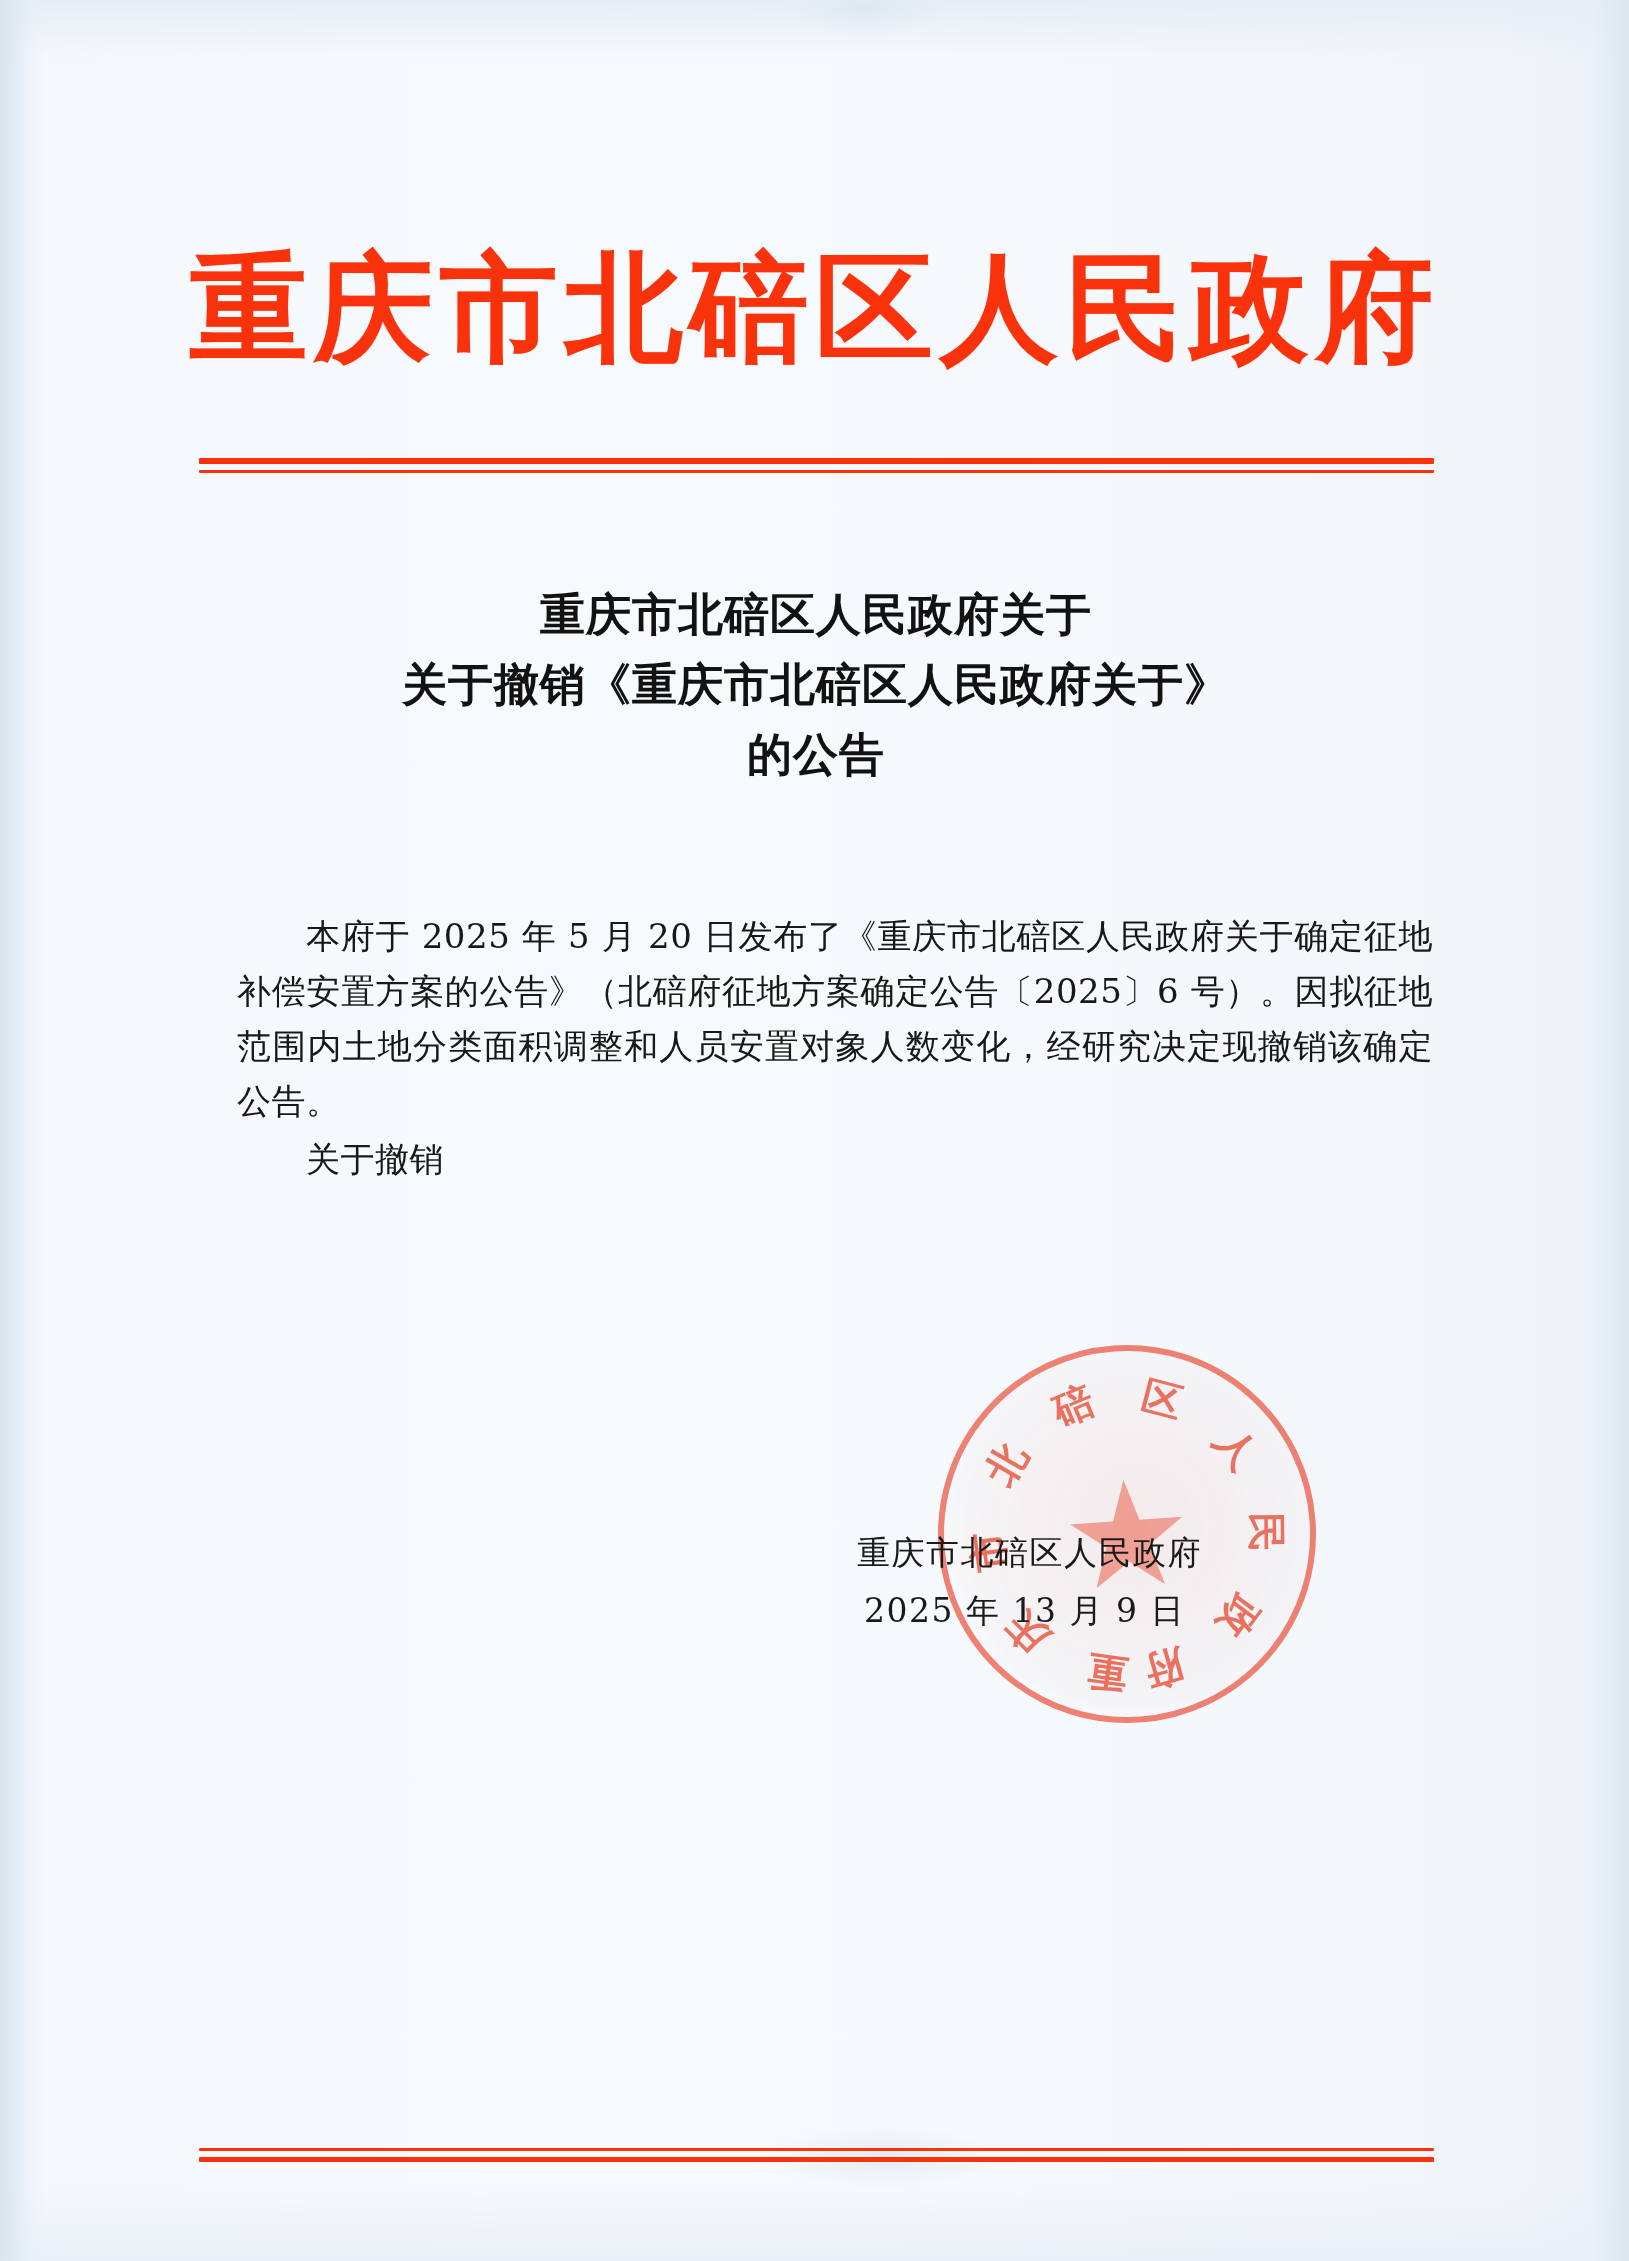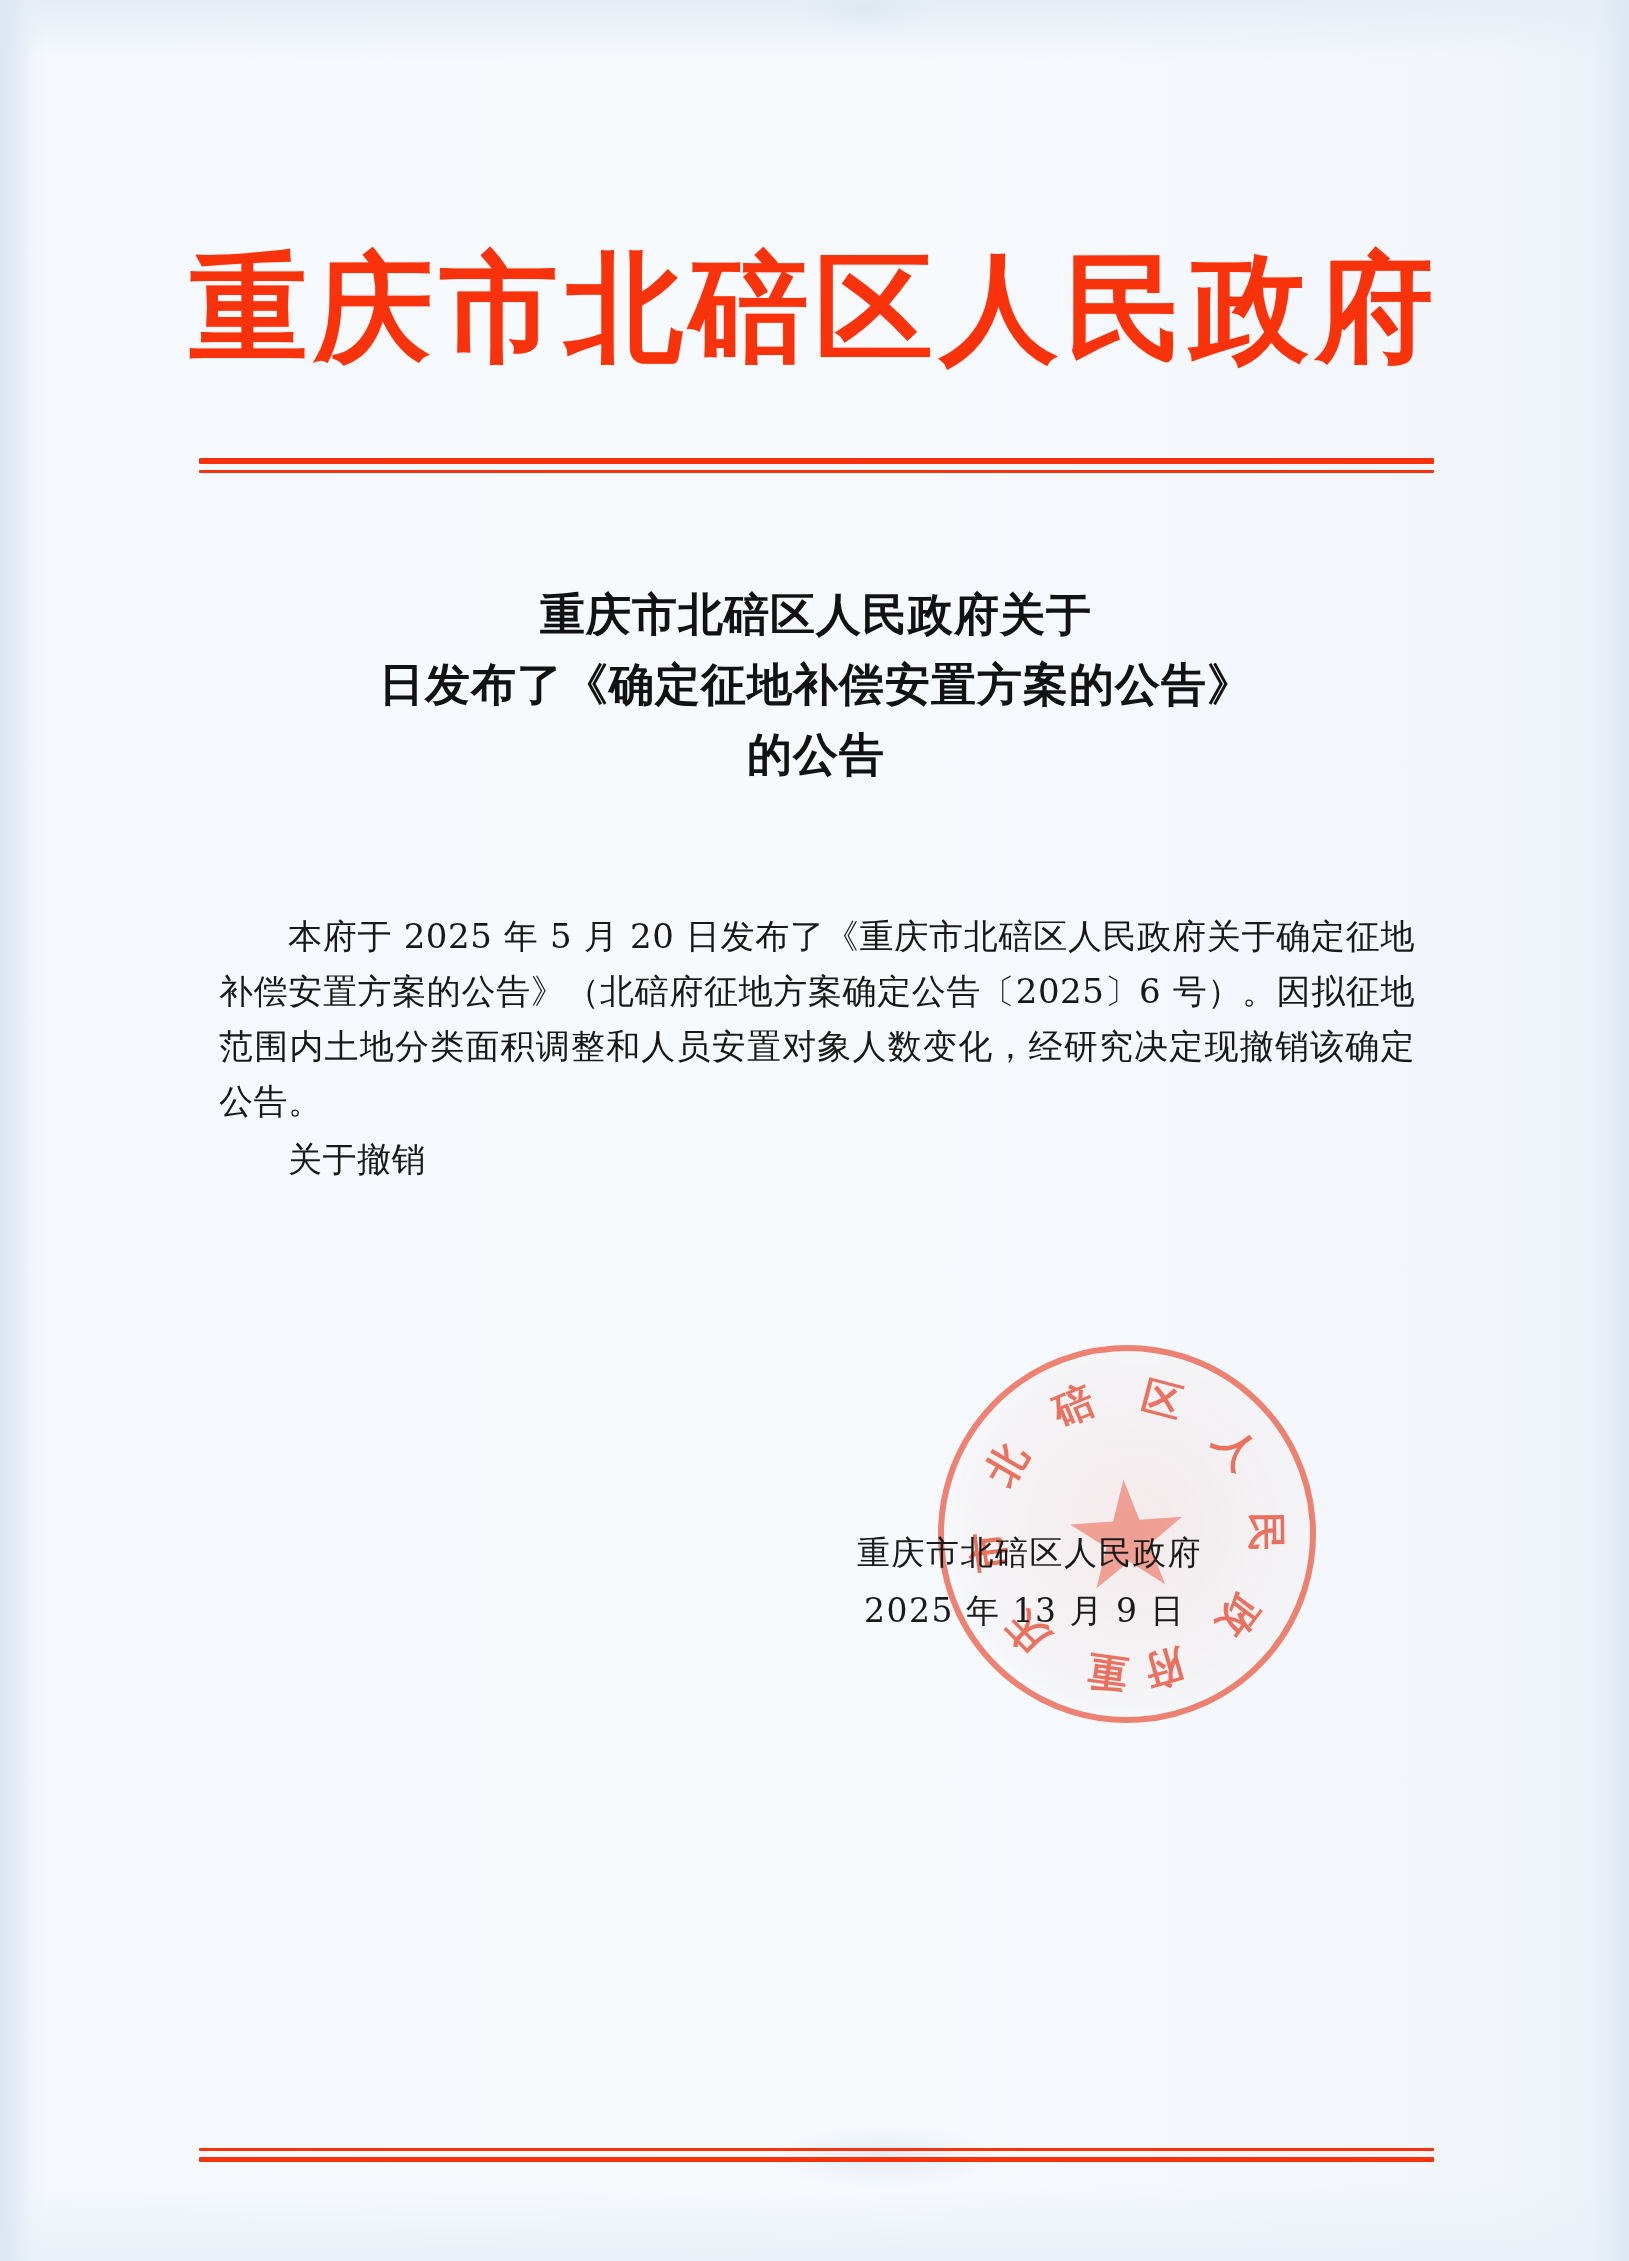--- a/index.html
+++ b/index.html
@@ -113,21 +113,21 @@
     font-weight: 700;
     font-size: 45px;
     line-height: 1.55;
     letter-spacing: 1px;
   }
   .doc-title div { white-space: nowrap; }
 
   
   .body-text {
     position: absolute;
-    left: 219px;
+    left: 237px;
     top: 867px;
     width: 1196px;
     font-family: "DejaVu Serif", "Liberation Serif", serif;
     font-size: 34px;
     line-height: 1.62;
     color: #181818;
     text-align: justify;
     letter-spacing: 0.5px;
   }
   .body-text p {
@@ -247,21 +247,21 @@
       <div class="masthead-title">重庆市北碚区人民政府</div>
     </div>
 
     <div class="masthead-rules">
       <div class="rule-thick"></div>
       <div class="rule-thin"></div>
     </div>
 
     <div class="doc-title">
       <div>重庆市北碚区人民政府关于</div>
-      <div>日发布了《确定征地补偿安置方案的公告》</div>
+      <div>关于撤销《重庆市北碚区人民政府关于》</div>
       <div>的公告</div>
     </div>
 
     <div class="body-text">
       <p>本府于 2025 年 5 月 20 日发布了《重庆市北碚区人民政府关于确定征地补偿安置方案的公告》（北碚府征地方案确定公告〔2025〕6 号）。因拟征地范围内土地分类面积调整和人员安置对象人数变化，经研究决定现撤销该确定公告。</p>
       <p>关于撤销</p>
     </div>
 
     <div class="seal">
       <div class="seal-inner"></div>

